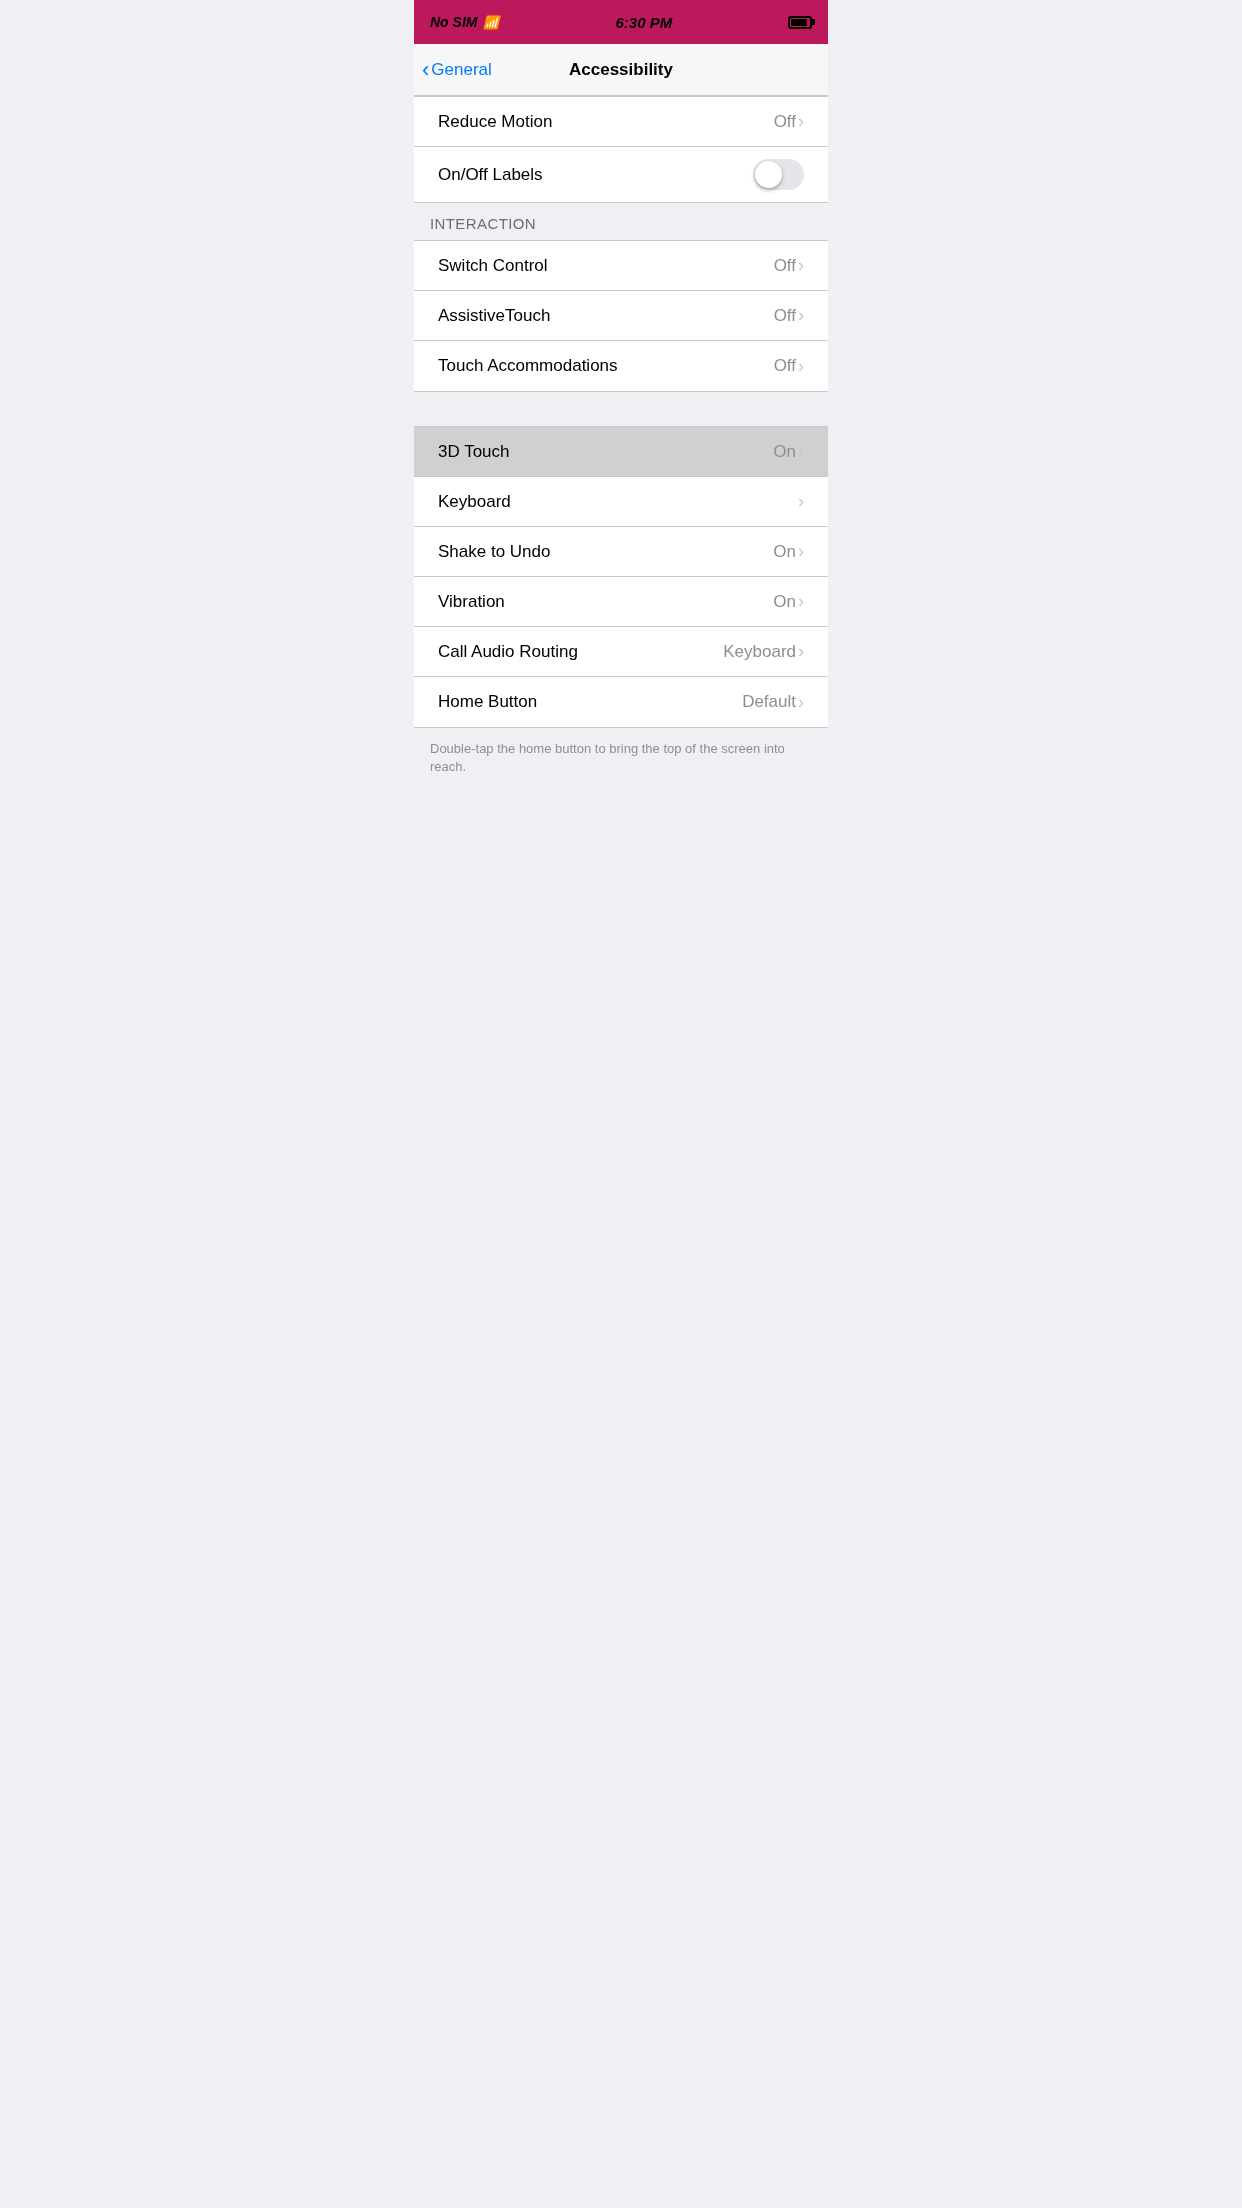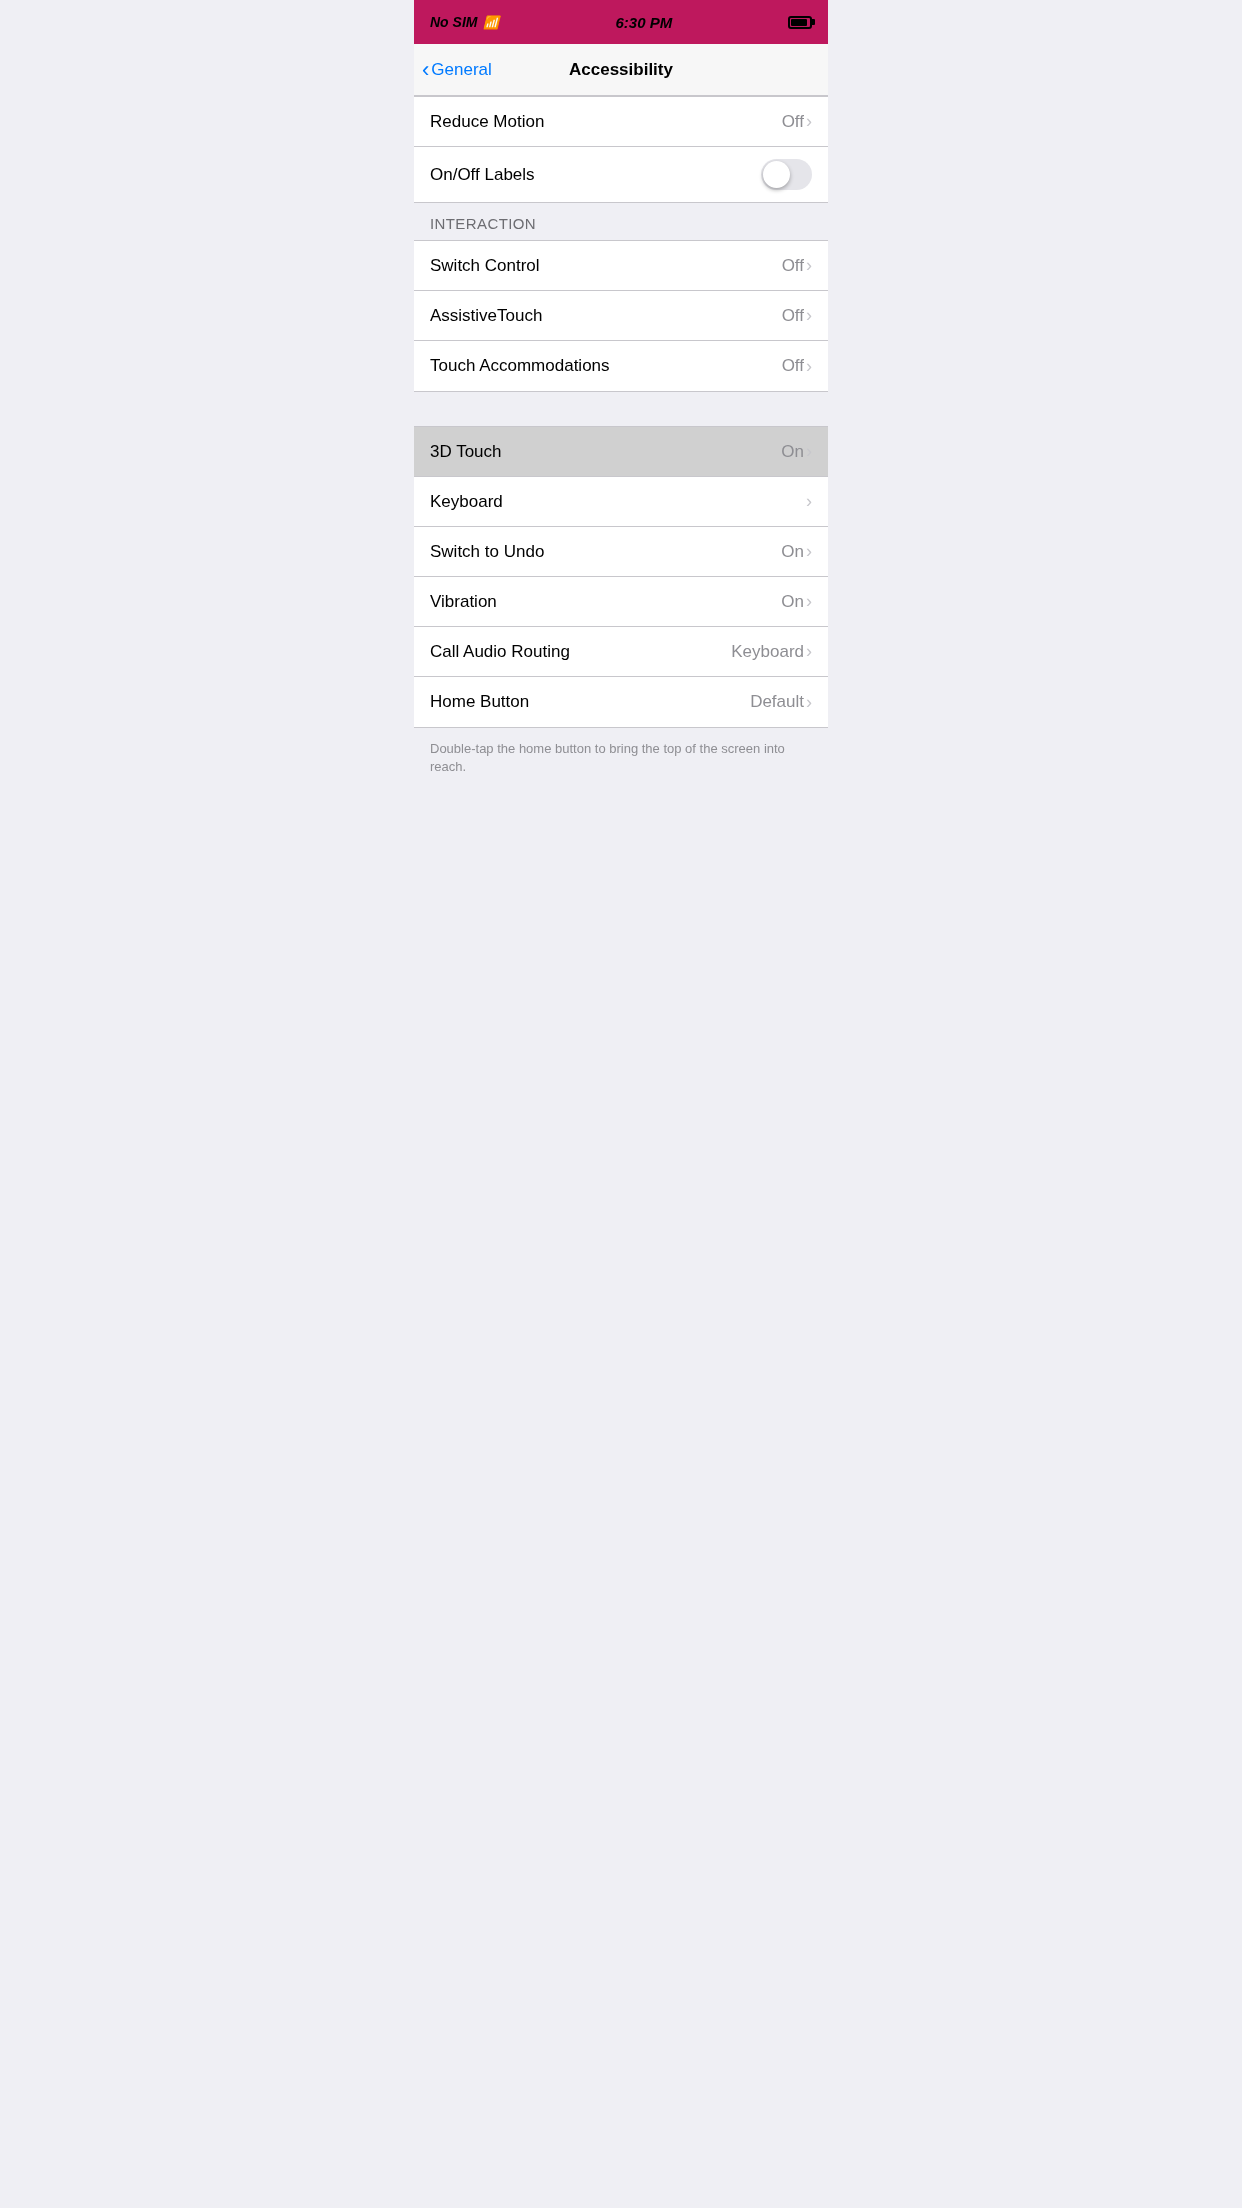--- a/index.html
+++ b/index.html
@@ -122,21 +122,21 @@
     .settings-list {
       background: #fff;
       border-top: 1px solid #c8c7cc;
       border-bottom: 1px solid #c8c7cc;
     }
 
     .settings-row {
       display: flex;
       align-items: center;
       justify-content: space-between;
-      padding: 12px 16px;
+      padding: 12px 24px;
       background: #fff;
       min-height: 50px;
       border-bottom: 1px solid #c8c7cc;
       cursor: pointer;
     }
 
     .settings-row:last-child {
       border-bottom: none;
     }
 
@@ -296,21 +296,21 @@
           <span class="chevron-right">›</span>
         </div>
       </div>
       <div class="settings-row">
         <span class="row-label">Keyboard</span>
         <div class="row-right">
           <span class="chevron-right">›</span>
         </div>
       </div>
       <div class="settings-row">
-        <span class="row-label">Switch to Undo</span>
+        <span class="row-label">Shake to Undo</span>
         <div class="row-right">
           <span>On</span>
           <span class="chevron-right">›</span>
         </div>
       </div>
       <div class="settings-row">
         <span class="row-label">Vibration</span>
         <div class="row-right">
           <span>On</span>
           <span class="chevron-right">›</span>

